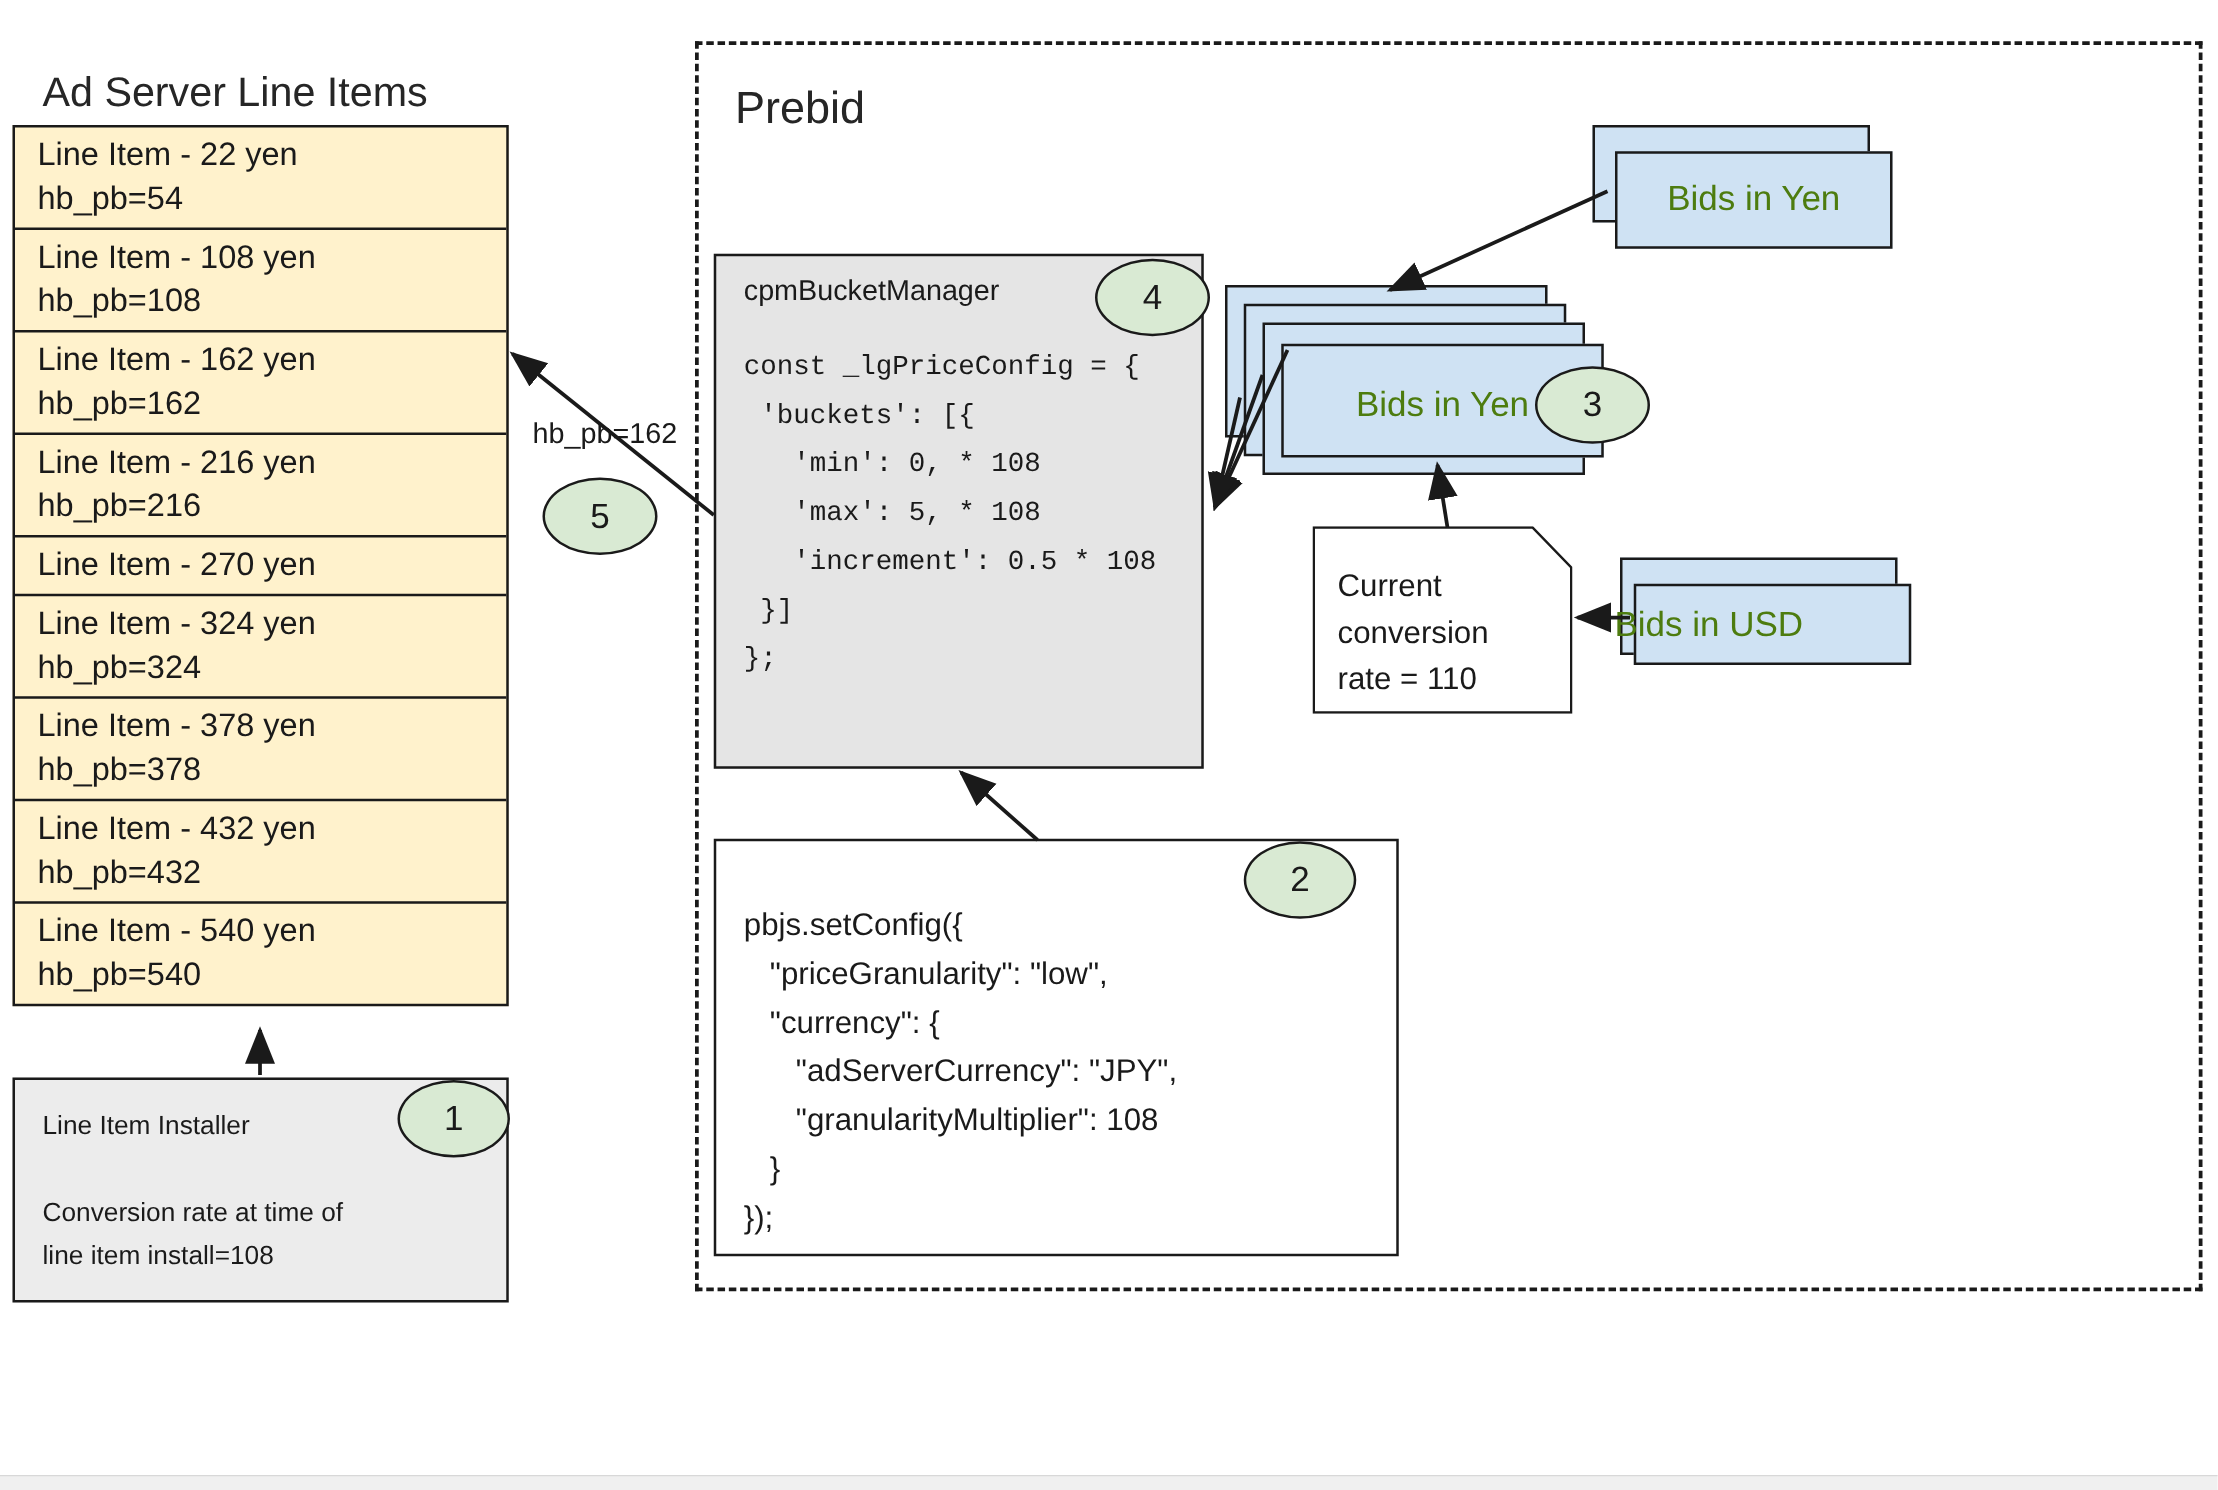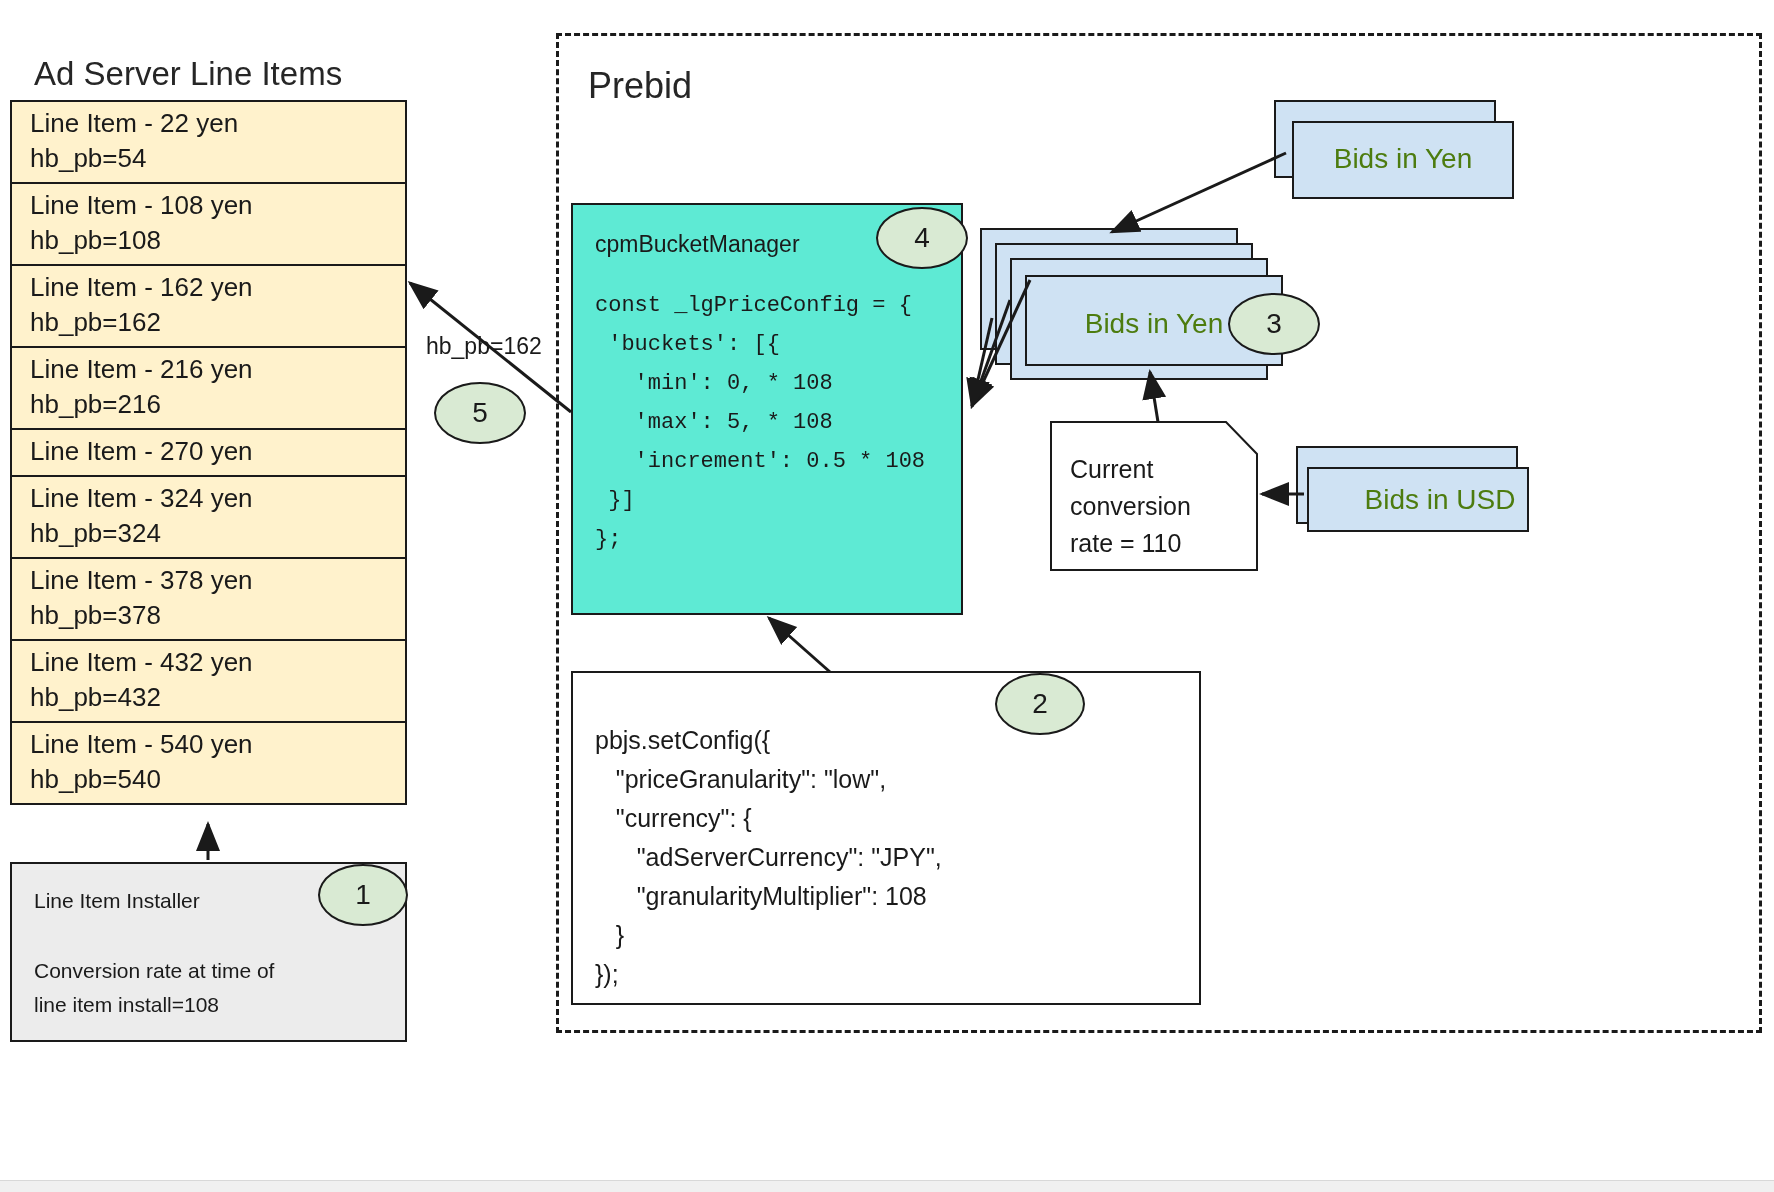--- a/index.html
+++ b/index.html
@@ -20,27 +20,27 @@
   #installer .l{font-size:21px;line-height:34px;color:#1a1a1a;white-space:nowrap;}
   #installer .gap{height:36px;}
 
   
   #prebid-box{left:556px;top:33px;width:1206px;height:1000px;
               border:3px dashed #1a1a1a;background:transparent;}
   #prebid-title{left:588px;top:65px;font-size:36px;color:#262626;}
 
   
   #cpm{left:571px;top:203px;width:392px;height:412px;
-       border:2px solid #1a1a1a;background:#5eead4;padding:26px 0 0 22px;}
+       border:2px solid #1a1a1a;background:#e5e5e5;padding:14px 0 0 22px;}
   #cpm .hdr{font-size:23px;color:#1a1a1a;margin-bottom:28px;font-family:"Liberation Sans",sans-serif;}
   #cpm pre{margin:0;font-family:"Liberation Mono", monospace;font-size:22px;
            line-height:39px;color:#1a1a1a;white-space:pre;}
 
   
-  #setcfg{left:571px;top:671px;width:630px;height:334px;
+  #setcfg{left:571px;top:671px;width:548px;height:334px;
           border:2px solid #1a1a1a;background:#ffffff;padding:48px 0 0 22px;}
   #setcfg pre{margin:0;font-family:"Liberation Sans", sans-serif;font-size:25px;
               line-height:39px;color:#1a1a1a;white-space:pre;}
 
   
   .stackbox{border:2px solid #1a1a1a;background:#cfe2f3;}
   .stacklabel{position:absolute;font-size:28px;color:#4d7c0f;white-space:nowrap;}
 
   
   #note{left:1050px;top:421px;width:208px;height:150px;}
@@ -138,21 +138,21 @@
   <div class="abs stacklabel" style="left:1307px;top:143px;width:192px;text-align:center;">Bids in Yen</div>
 
   <div class="abs stackbox" style="left:980px;top:228px;width:258px;height:122px;"></div>
   <div class="abs stackbox" style="left:995px;top:243px;width:258px;height:122px;"></div>
   <div class="abs stackbox" style="left:1010px;top:258px;width:258px;height:122px;"></div>
   <div class="abs stackbox" style="left:1025px;top:275px;width:258px;height:91px;"></div>
   <div class="abs stacklabel" style="left:1040px;top:308px;width:228px;text-align:center;">Bids in Yen</div>
 
   <div class="abs stackbox" style="left:1296px;top:446px;width:222px;height:78px;"></div>
   <div class="abs stackbox" style="left:1307px;top:467px;width:222px;height:65px;"></div>
-  <div class="abs stacklabel" style="left:1344px;top:484px;width:192px;text-align:center;">Bids in USD</div>
+  <div class="abs stacklabel" style="left:1271px;top:484px;width:192px;text-align:center;">Bids in USD</div>
 
   <div class="abs" id="note">
     <svg width="208" height="150" viewBox="0 0 208 150">
       <path d="M1,1 H176 L207,33 V149 H1 Z" fill="#ffffff" stroke="#1a1a1a" stroke-width="2"></path>
     </svg>
     <div class="txt">
       <div>Current</div>
       <div>conversion</div>
       <div>rate = 110</div>
     </div>

